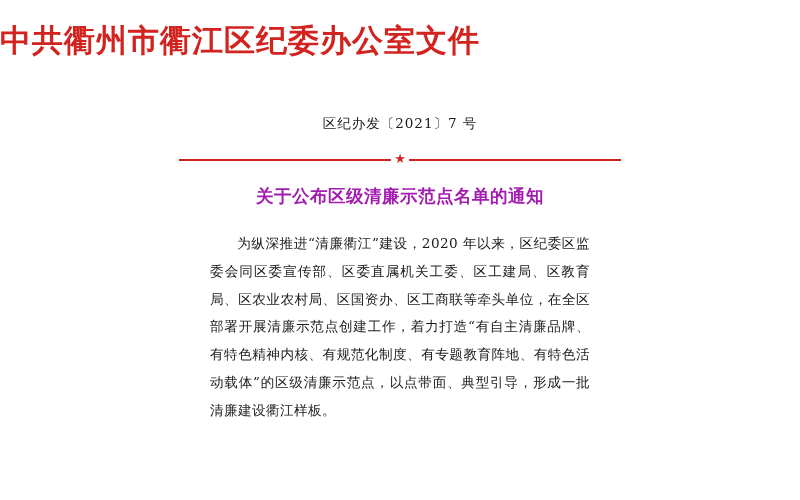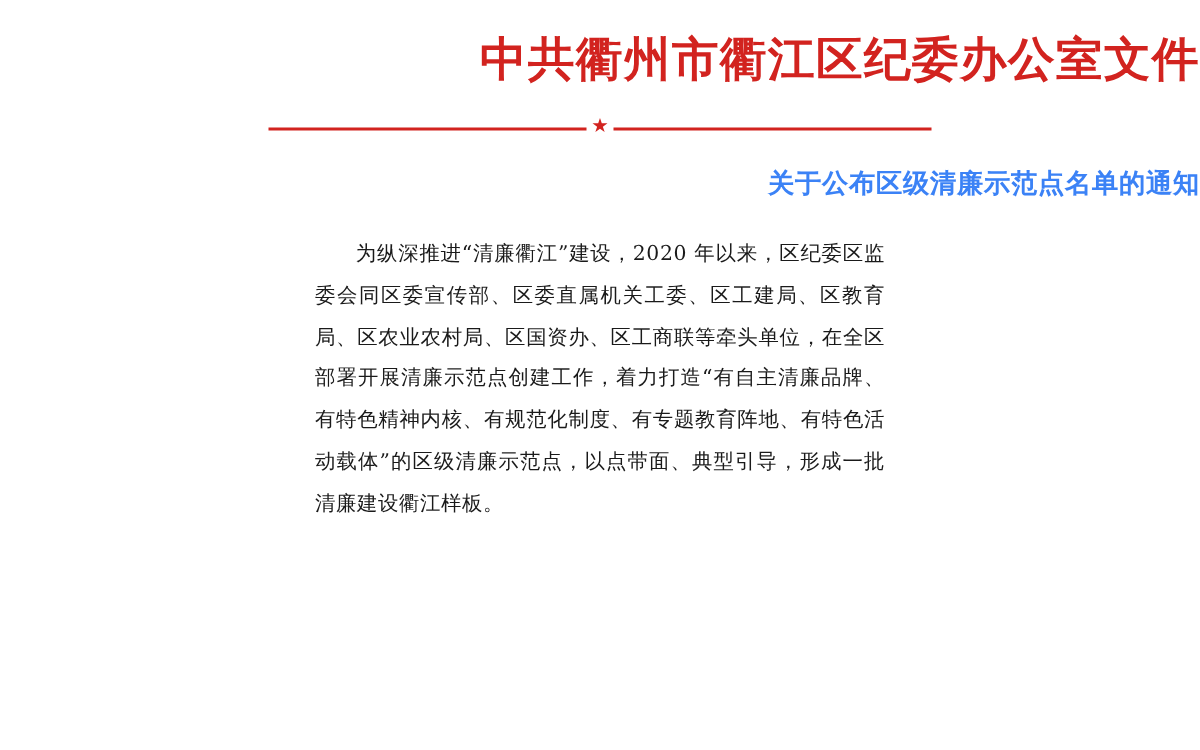--- a/index.html
+++ b/index.html
@@ -14,21 +14,21 @@
     overflow: hidden;
   }
   .page {
     position: relative;
     width: 800px;
     height: 500px;
     background: #ffffff;
     box-sizing: border-box;
   }
   .doc-header {
-    text-align: right;
+    text-align: left;
     padding-top: 22px;
   }
   .doc-title {
     color: #d2231f;
     font-size: 31px;
     font-weight: bold;
     letter-spacing: 1px;
     line-height: 1.2;
     font-family: "DejaVu Serif", "Liberation Serif", serif;
     white-space: nowrap;
@@ -52,25 +52,25 @@
     width: 212px;
   }
   .star-rule .star {
     color: #d2231f;
     font-size: 13px;
     line-height: 1;
     margin: 0 3px;
     transform: translateY(-1px);
   }
   .subject {
-    text-align: right;
+    text-align: center;
     margin-top: 18px;
     font-size: 17.5px;
     font-weight: bold;
-    color: #3b82f6;
+    color: #a21caf;
     letter-spacing: 0.5px;
   }
   .body-text {
     margin: 22px auto 0 auto;
     width: 380px;
     font-size: 13.6px;
     line-height: 2.04;
     color: #1a1a1a;
     text-align: justify;
     letter-spacing: 0.4px;
@@ -88,20 +88,21 @@
 </style>
 </head>
 <body>
 
 <div class="page">
 
   <div class="doc-header">
     <div class="doc-title">中共衢州市衢江区纪委办公室文件</div>
   </div>
 
+  <div class="doc-number">区纪办发〔2021〕7 号</div>
 
   <div class="star-rule">
     <span class="line"></span>
     <span class="star">★</span>
     <span class="line"></span>
   </div>
 
   <div class="subject">关于公布区级清廉示范点名单的通知</div>
 
   <div class="body-text">

